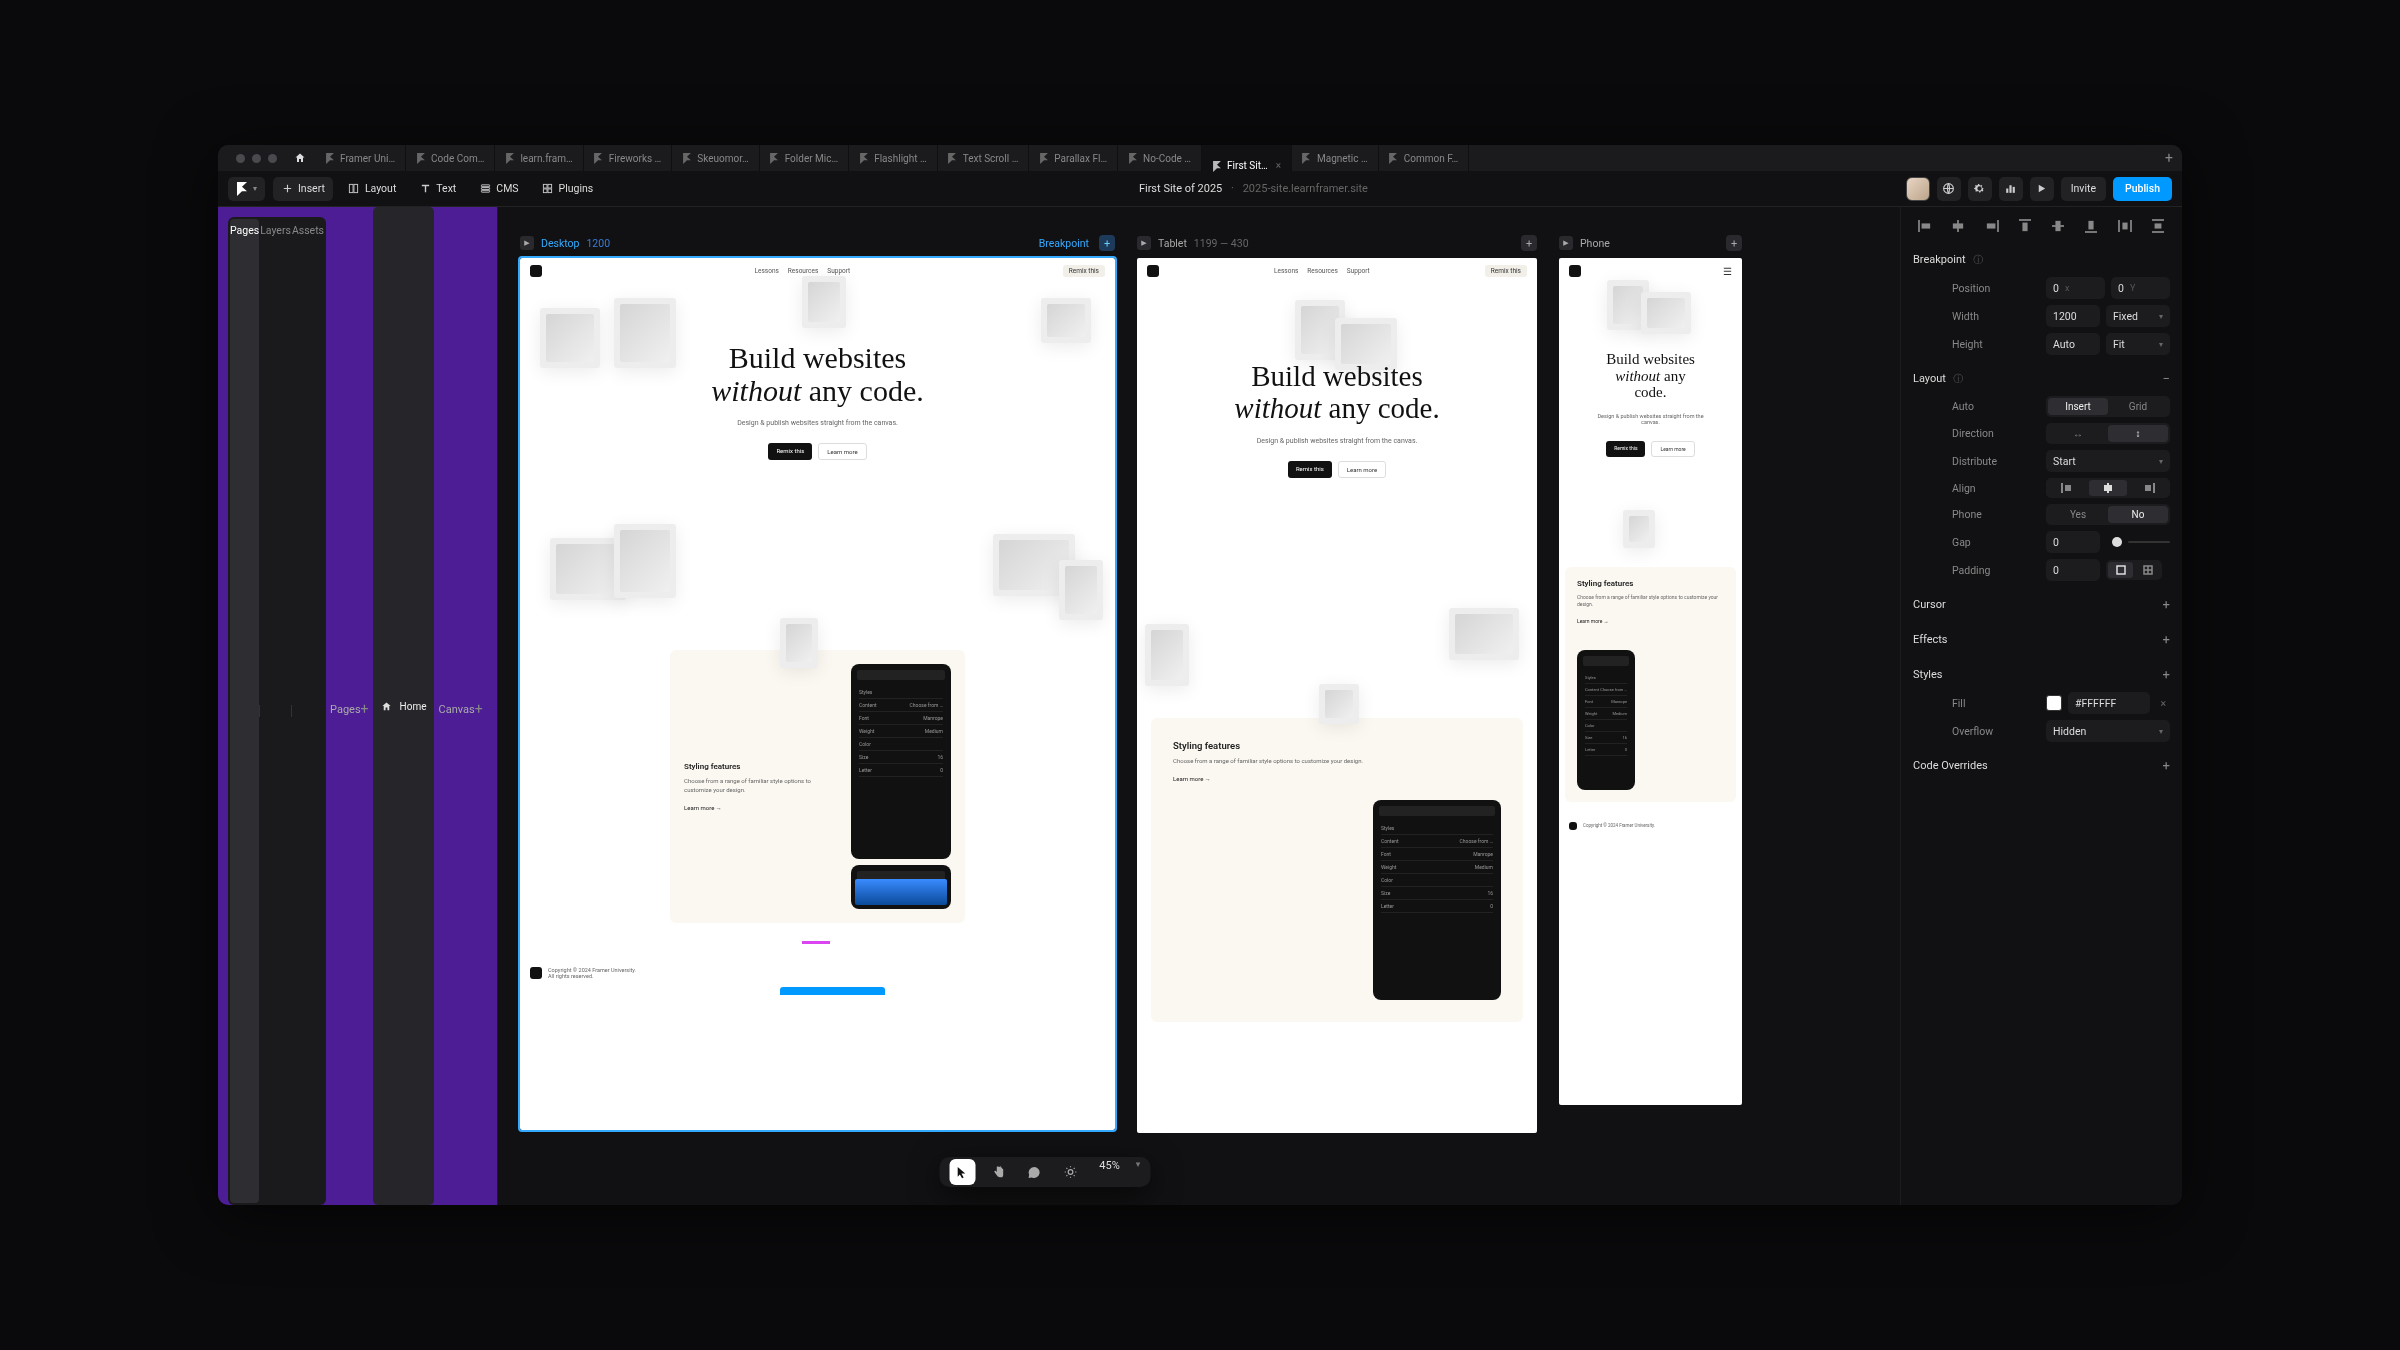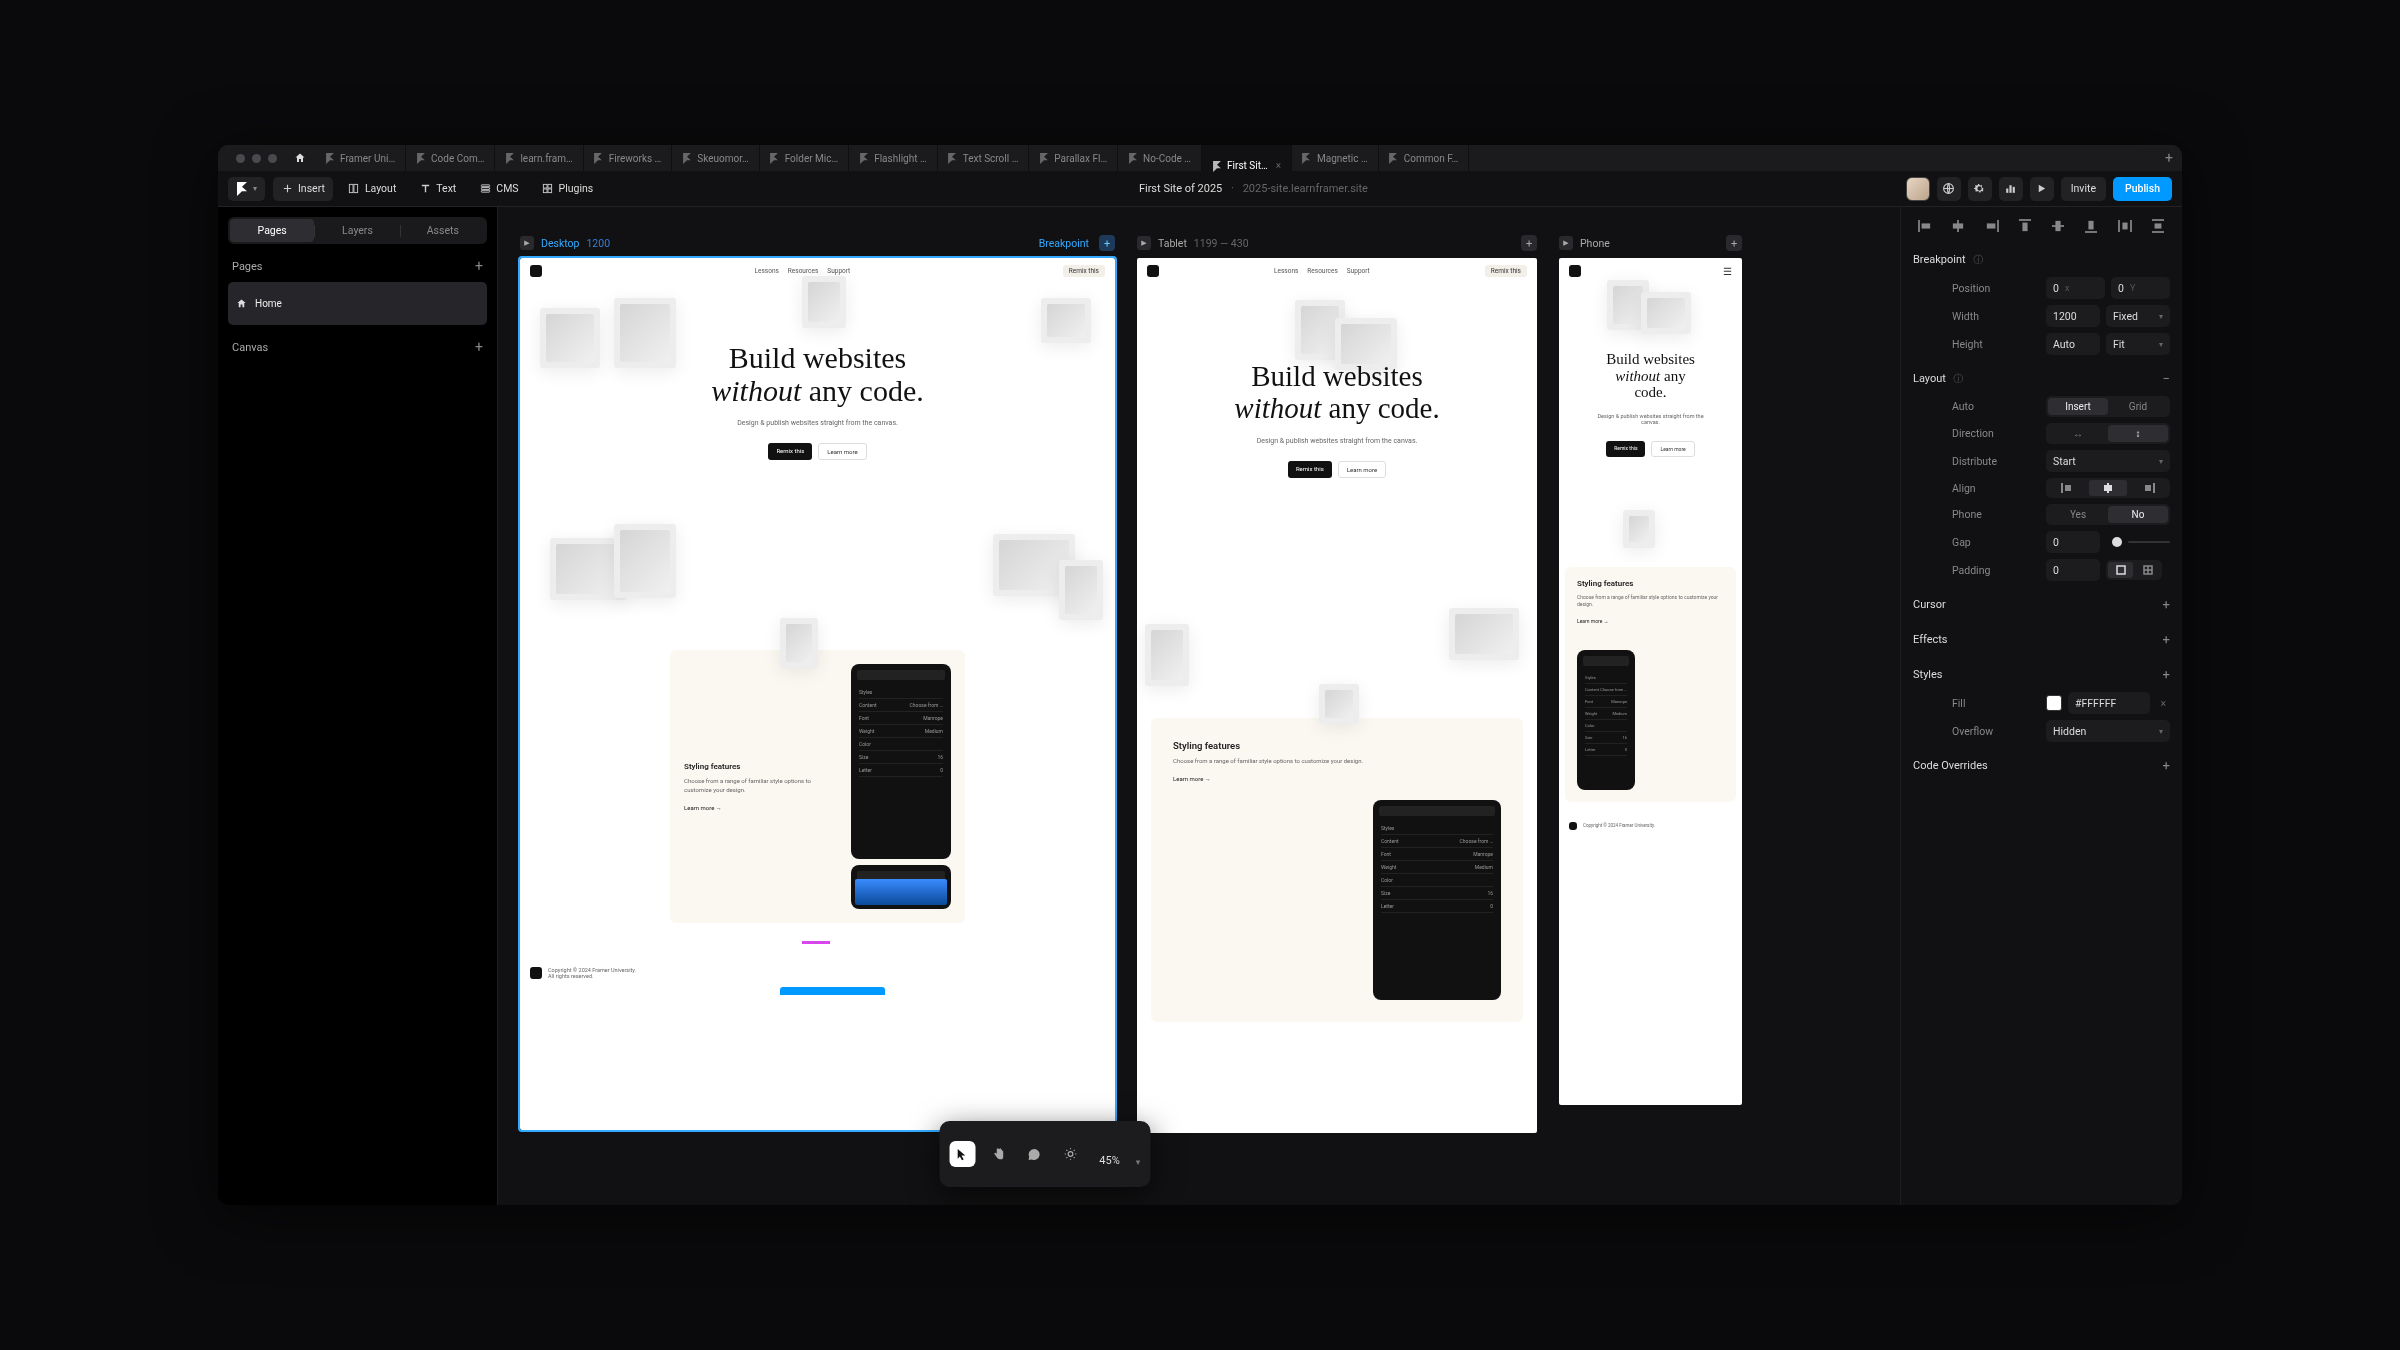--- a/index.html
+++ b/index.html
@@ -27,21 +27,21 @@
 .center-title { flex:1; text-align:center; font-size:11px; color:#bbb; }
 .center-title .sub { color:#666; margin-left:6px; }
 .avatar { width:24px; height:24px; border-radius:6px; background:linear-gradient(135deg,#e8d5c4,#bba48a); border:1px solid #444; }
 .invite-btn { height:24px; padding:0 10px; background:#222225; border-radius:5px; display:flex; align-items:center; font-size:10.5px; color:#ddd; }
 .publish-btn { height:24px; padding:0 12px; background:#0099ff; color:#fff; border-radius:5px; display:flex; align-items:center; font-size:10.5px; font-weight:500; }
 
 
 .body { flex:1; display:flex; min-height:0; }
 
 
-.panel-l { width:280px; background:#000000; border-right:1px solid #1d1d20; display:flex; flex-direction:column; padding:0 10px; flex-shrink:0; }
+.panel-l { width:280px; background:#4c1d95; border-right:1px solid #1d1d20; display:flex; flex-direction:row; padding:0 10px; flex-shrink:0; }
 .seg-row { display:flex; gap:0; background:#1a1a1d; border-radius:6px; padding:2px; margin-top:10px; }
 .seg { flex:1; text-align:center; padding:5px 0; font-size:10.5px; color:#888; border-radius:4px; }
 .seg.active { background:#2e2e32; color:#fff; }
 .seg-sep { width:1px; background:#333; align-self:center; height:12px; }
 .sec-head { display:flex; justify-content:space-between; align-items:center; padding:14px 4px 8px; font-size:11px; color:#aaa; }
 .plus { color:#888; font-size:14px; }
 .page-item { display:flex; align-items:center; gap:8px; padding:16px 8px; background:#26262a; border-radius:5px; font-size:10px; color:#eee; }
 .page-ico { width:11px; height:11px; }
 
 
@@ -89,21 +89,21 @@
 .card-dev { width:100px; height:195px; background:#111; border-radius:8px; position:relative; overflow:hidden; }
 .card-dev::before{ content:""; position:absolute; top:6px; left:6px; right:6px; height:10px; background:#222; border-radius:2px; }
 .card-dev-rows { position:absolute; top:22px; left:8px; right:8px; }
 .card-dev-row { display:flex; justify-content:space-between; font-size:5px; color:#999; padding:3px 0; border-bottom:1px solid #222; }
 .phone .card-dev { width:58px; height:140px; }
 .phone .card-dev-row { font-size:4px; }
 .footer-mini { display:flex; align-items:center; gap:6px; font-size:5.5px; color:#666; padding:8px 10px; }
 .hamb { font-size:10px; color:#333; }
 
 
-.float-bar { position:absolute; bottom:18px; left:39%; transform:translateX(-50%); background:#1c1c1f; border-radius:10px; padding:20px 10px; display:flex; align-items:flex-end; gap:10px; box-shadow:0 8px 30px rgba(0,0,0,.6); }
+.float-bar { position:absolute; bottom:18px; left:39%; transform:translateX(-50%); background:#1c1c1f; border-radius:10px; padding:2px 10px; display:flex; align-items:flex-start; gap:10px; box-shadow:0 8px 30px rgba(0,0,0,.6); }
 .fb-btn { width:26px; height:26px; border-radius:6px; display:flex; align-items:center; justify-content:center; color:#aaa; font-size:12px; }
 .fb-btn.active { background:#fff; color:#111; }
 .zoom-txt { font-size:11px; color:#ddd; padding:0 6px; }
 
 
 .panel-r { width:282px; background:#111113; border-left:1px solid #1d1d20; padding:10px 12px; overflow:auto; flex-shrink:0; font-size:10.5px; color:#aaa; }
 .align-row { display:flex; gap:3px; justify-content:space-between; margin-bottom:14px; }
 .al-btn { width:24px; height:18px; display:flex; align-items:center; justify-content:center; color:#888; border-radius:3px; }
 .prop-sec-head { display:flex; align-items:center; justify-content:space-between; padding:4px 0 10px; color:#ddd; font-size:11px; }
 .info-ic { color:#555; font-size:10px; margin-left:5px; }

